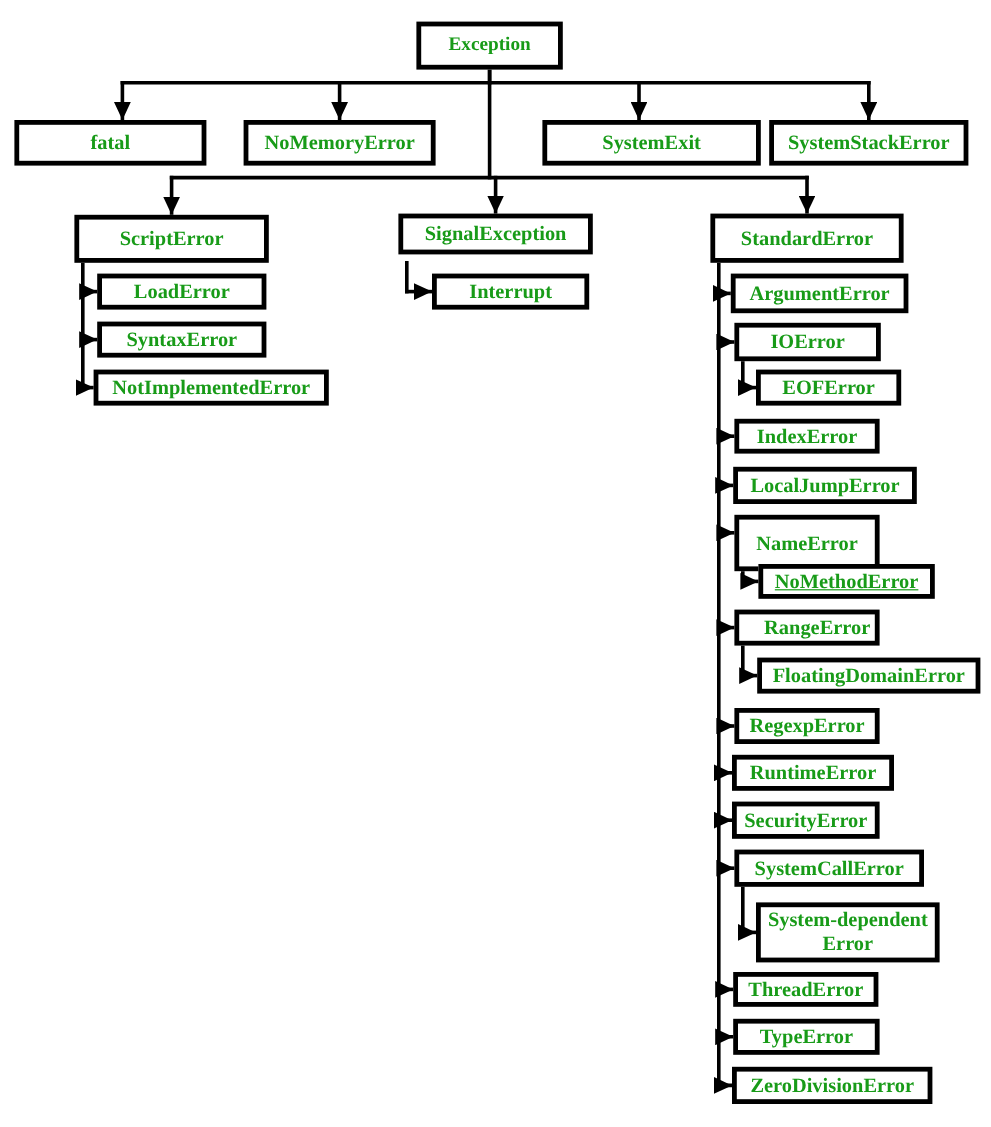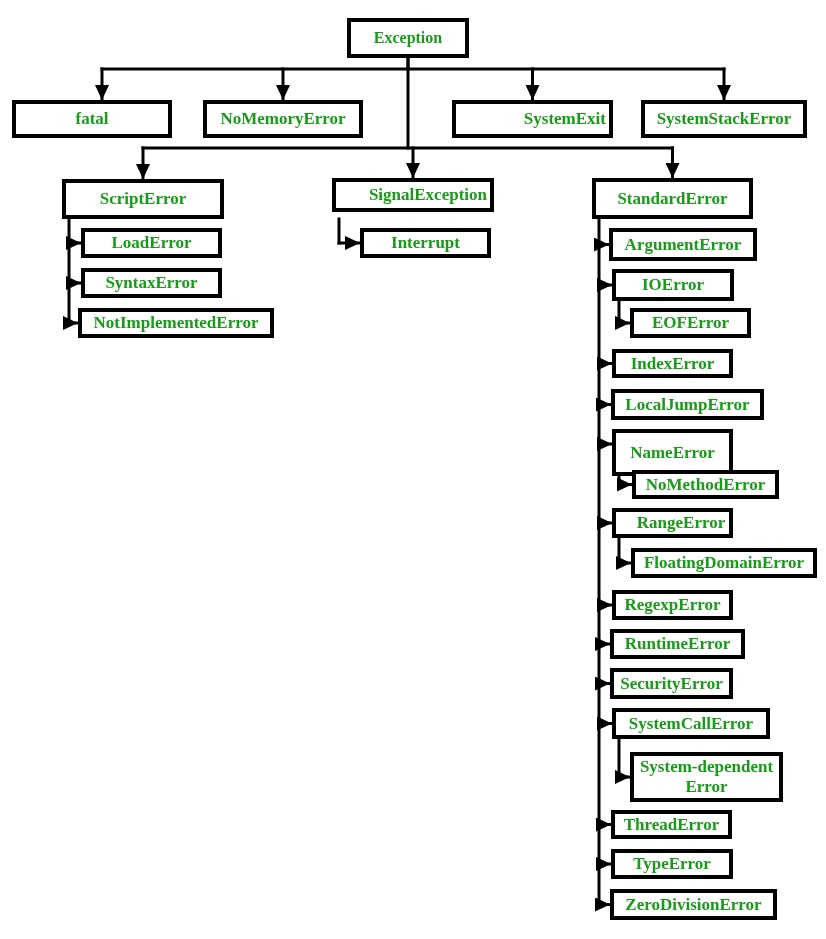--- a/index.html
+++ b/index.html
@@ -95,30 +95,30 @@
   <div id="nodes">
       <div class="node lg" style="left: 347px; top: 18px; width: 122px; height: 40px; background: rgb(255, 255, 255);">
         <span>Exception</span>
       </div>
       <div class="node" style="left: 12px; top: 100px; width: 160px; height: 38px; background: rgb(255, 255, 255);">
         <span>fatal</span>
       </div>
       <div class="node" style="left: 203px; top: 100px; width: 160px; height: 38px; background: rgb(255, 255, 255);">
         <span>NoMemoryError</span>
       </div>
-      <div class="node" style="left: 452px; top: 100px; width: 161px; height: 38px; background: rgb(255, 255, 255); justify-content: flex-end;">
+      <div class="node" style="left: 452px; top: 100px; width: 182px; height: 38px; background: rgb(255, 255, 255);">
         <span>SystemExit</span>
       </div>
       <div class="node" style="left: 641px; top: 100px; width: 166px; height: 38px; background: rgb(255, 255, 255);">
         <span>SystemStackError</span>
       </div>
       <div class="node" style="left: 62px; top: 179px; width: 162px; height: 40px; background: rgb(255, 255, 255);">
         <span>ScriptError</span>
       </div>
-      <div class="node" style="left: 332px; top: 178px; width: 162px; height: 34px; background: rgb(255, 255, 255); justify-content: flex-end;">
+      <div class="node" style="left: 332px; top: 178px; width: 162px; height: 34px; background: rgb(255, 255, 255);">
         <span>SignalException</span>
       </div>
       <div class="node" style="left: 592px; top: 178px; width: 161px; height: 41px; background: rgb(255, 255, 255);">
         <span>StandardError</span>
       </div>
       <div class="node" style="left: 81px; top: 228px; width: 141px; height: 30px; background: rgb(255, 255, 255);">
         <span>LoadError</span>
       </div>
       <div class="node" style="left: 81px; top: 268px; width: 141px; height: 30px; background: rgb(255, 255, 255);">
         <span>SyntaxError</span>
@@ -140,21 +140,21 @@
       </div>
       <div class="node" style="left: 612px; top: 349px; width: 121px; height: 29px; background: rgb(255, 255, 255);">
         <span>IndexError</span>
       </div>
       <div class="node" style="left: 611px; top: 389px; width: 153px; height: 31px; background: rgb(255, 255, 255);">
         <span>LocalJumpError</span>
       </div>
       <div class="node" style="left: 612px; top: 429px; width: 121px; height: 47px; background: rgb(255, 255, 255);">
         <span>NameError</span>
       </div>
-      <div class="node" style="left: 632px; top: 470px; width: 147px; height: 29px; background: rgb(255, 255, 255);">
+      <div class="node" style="left: 632px; top: 470px; width: 147px; height: 29px; background: rgb(255, 255, 255); text-decoration: underline;">
         <span>NoMethodError</span>
       </div>
       <div class="node" style="left: 612px; top: 508px; width: 121px; height: 30px; background: rgb(255, 255, 255); padding-left: 20px;">
         <span>RangeError</span>
       </div>
       <div class="node" style="left: 631px; top: 548px; width: 186px; height: 30px; background: rgb(255, 255, 255);">
         <span>FloatingDomainError</span>
       </div>
       <div class="node" style="left: 612px; top: 590px; width: 121px; height: 30px; background: rgb(255, 255, 255);">
         <span>RegexpError</span>

